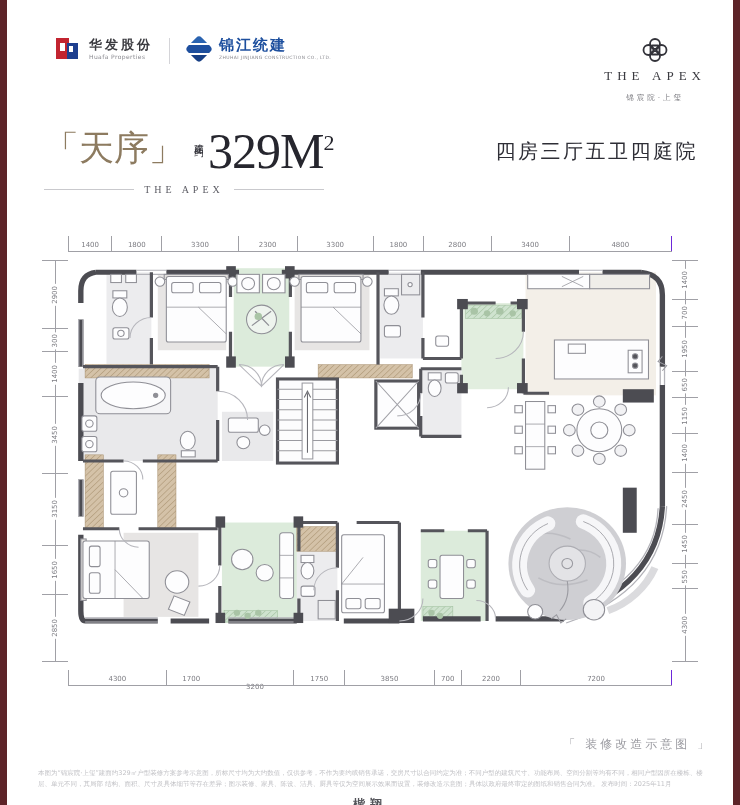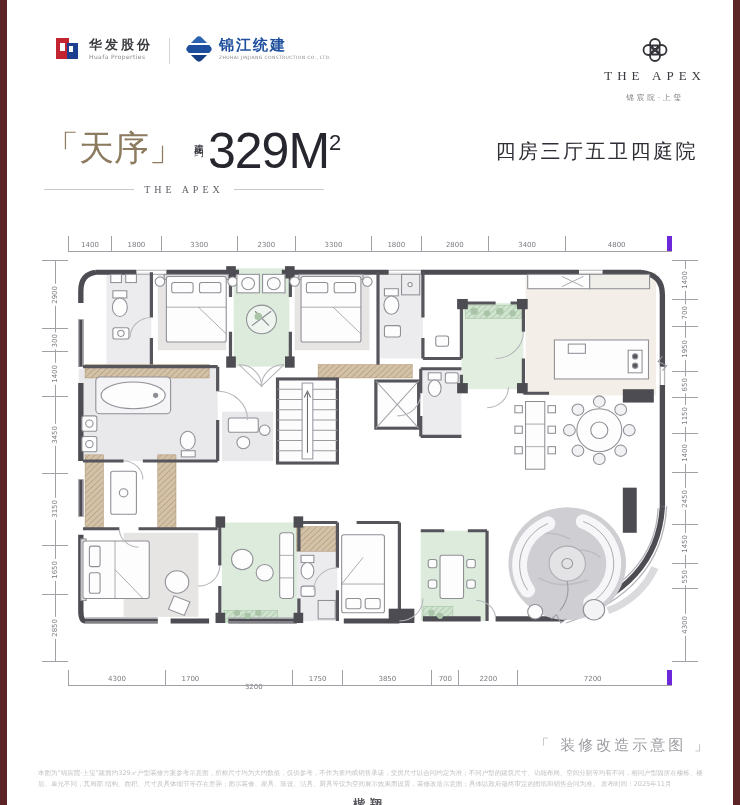--- a/index.html
+++ b/index.html
@@ -26,46 +26,46 @@
   .jj .lg-en{font-size:4.5px;}
   .apex{margin-left:auto;text-align:center;}
   .apex svg{display:block;margin:0 auto;}
   .apex-name{font-family:"Liberation Serif",serif;font-size:13px;letter-spacing:5px;color:#3a3a40;margin-top:5px;line-height:1;}
   .apex-sub{font-size:7.5px;color:#77777d;letter-spacing:3px;margin-top:12px;line-height:1;}
 
   
   .titleblock{position:absolute;left:44px;top:128px;display:flex;align-items:flex-start;}
   .tb-name{font-family:"Liberation Serif",serif;font-size:35px;color:#8d7b60;letter-spacing:0px;line-height:1.2;}
   .tb-prefix{writing-mode:vertical-rl;font-size:9.5px;color:#2c2c34;margin:8px 3px 0 8px;letter-spacing:2px;}
-  .tb-area{font-family:Liberation Sans, sans-serif;font-size:50px;color:#26262e;line-height:.92;letter-spacing:-1px;}
+  .tb-area{font-family:Liberation Serif, serif;font-size:50px;color:#26262e;line-height:.92;letter-spacing:-1px;}
   .tb-area sup{font-size:22px;}
   .tb-underline{position:absolute;left:44px;top:184px;width:280px;display:flex;align-items:center;gap:10px;}
   .tb-underline .tline{flex:1;height:1px;background:#c9c9cd;}
   .tb-underline .ttxt{font-family:"Liberation Serif",serif;font-size:10px;letter-spacing:4px;color:#5c5c64;}
   .headline{position:absolute;right:42px;top:138px;font-family:"Liberation Serif",serif;
             font-size:20px;color:#2e2e36;letter-spacing:2.5px;}
 
   
   .plan{position:absolute;left:42px;top:236px;width:656px;}
   .dim-h{margin:0 26px;height:16px;position:relative;display:flex;}
   .dim-h::after{content:"";position:absolute;left:0;right:0;bottom:0;height:1px;background:#a0a0a6;}
   .dseg{position:relative;border-left:1px solid #a0a0a6;display:flex;align-items:flex-end;justify-content:center;min-width:0;}
-  .dseg:last-child{border-right:5px solid #6d28d9;}
+  .dseg:last-child{border-right:1px solid #6d28d9;}
   .dseg span{font-size:7px;color:#7c7c82;line-height:1;padding-bottom:3px;white-space:nowrap;}
   .plan-mid{display:flex;margin:8px 0;height:402px;}
   .dim-v{width:26px;position:relative;display:flex;flex-direction:column;}
   .dim-v::after{content:"";position:absolute;top:0;bottom:0;left:50%;width:1px;background:#a0a0a6;}
   .dsegv{position:relative;border-top:1px solid #a0a0a6;display:flex;align-items:center;justify-content:center;min-height:0;}
   .dsegv:last-child{border-bottom:1px solid #a0a0a6;}
   .dsegv span{writing-mode:vertical-rl;transform:rotate(180deg);font-size:7px;color:#7c7c82;
               background:#fff;z-index:1;padding:2px 0;line-height:1;white-space:nowrap;}
   .plan-svg{flex:1;height:100%;}
 
   
-  .note{position:absolute;right:28px;top:736px;font-size:15px;color:#9c9ca2;letter-spacing:3px;}
+  .note{position:absolute;right:28px;top:736px;font-size:12px;color:#9c9ca2;letter-spacing:3px;}
   .disclaimer{position:absolute;left:38px;right:30px;top:768px;font-size:6.5px;line-height:11px;color:#c2c2c6;}
   .cropped{position:absolute;left:50%;transform:translateX(-50%);top:796px;font-size:12px;font-weight:bold;
            color:#55555b;letter-spacing:5px;}
 </style>
 </head>
 <body>
 
 <div class="page">
   <div class="edge l"></div>
   <div class="edge r"></div>

